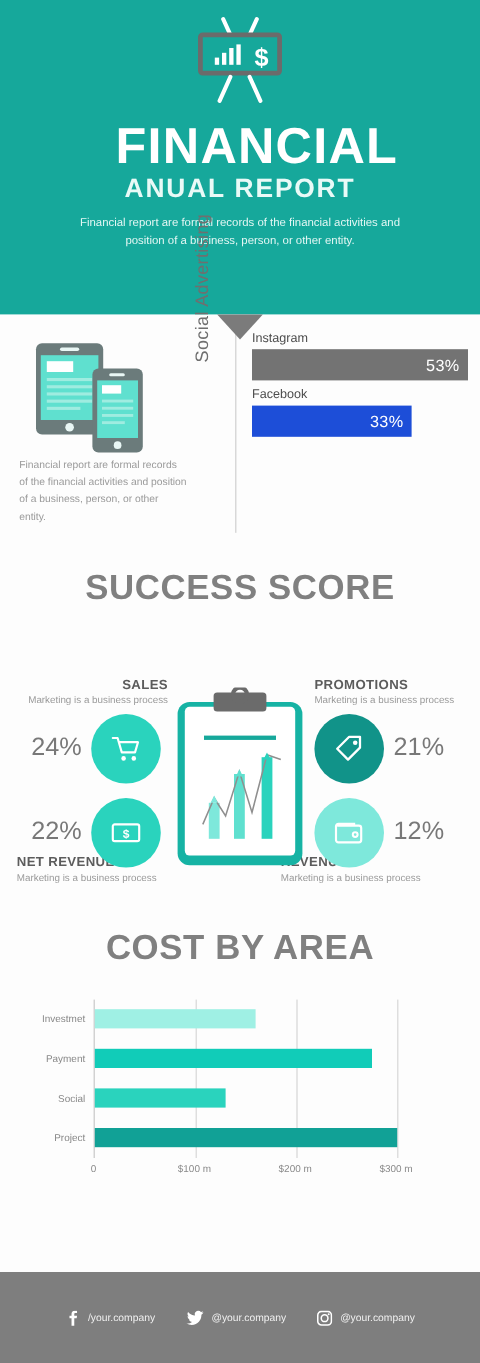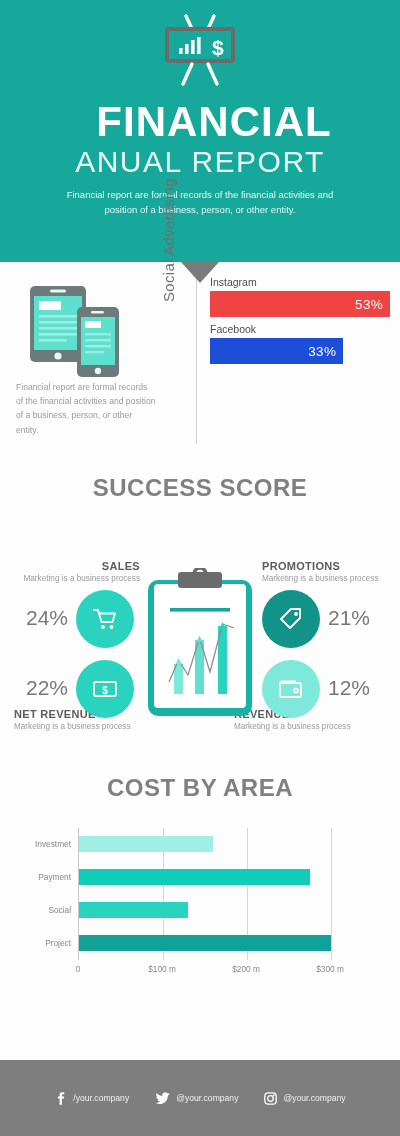--- a/index.html
+++ b/index.html
@@ -30,22 +30,22 @@
   .title-main {
     font-size: 42px;
     font-weight: bold;
     color: #ffffff;
     letter-spacing: 1px;
     line-height: 1.05;
     margin-top: 10px;
     margin-left: 28px;
   }
   .title-sub {
-    font-size: 30px;
-    font-weight: 400;
+    font-size: 22px;
+    font-weight: 700;
     color: #e9faf7;
     letter-spacing: 1.5px;
     line-height: 1.1;
     margin-top: 1px;
   }
   .header-desc {
     font-size: 9.5px;
     color: #e4f7f4;
     line-height: 1.55;
     margin-top: 10px;
@@ -117,21 +117,21 @@
     font-size: 13.5px;
     color: #ffffff;
     padding-right: 7px;
     letter-spacing: 0.3px;
   }
 
   
   .success { position: relative; width: 400px; height: 300px; }
   .section-title {
     text-align: center;
-    font-size: 24px;
+    font-size: 29px;
     font-weight: bold;
     color: #808080;
     letter-spacing: 0.5px;
   }
   .score-area { position: relative; width: 400px; height: 250px; margin-top: 6px; }
 
   .cap { position: absolute; width: 122px; }
   .cap-title { font-size: 11px; font-weight: bold; color: #5c5c5c; letter-spacing: 0.3px; }
   .cap-desc  { font-size: 8.2px; color: #9a9a9a; line-height: 1.45; margin-top: 1px; }
   .cap-sales      { left: 18px;  top: 52px;  text-align: right; }
@@ -267,21 +267,21 @@
     <div class="side-text">Financial report are formal records of the financial activities and position of a business, person, or other entity.</div>
 
     <div class="vert-label">
       <span>Social Advertising</span>
     </div>
     <div class="divider-v"></div>
 
     <div class="bars">
       <div class="bar-block">
         <div class="bar-label">Instagram</div>
-        <div class="bar" style="width:100%;background:#ef4444;">
+        <div class="bar" style="width:100%;background:#737373;">
           <div class="bar-value">53%</div>
         </div>
       </div>
       <div class="bar-block">
         <div class="bar-label">Facebook</div>
         <div class="bar" style="width:74%;background:#1d4ed8;">
           <div class="bar-value">33%</div>
         </div>
       </div>
     </div>

